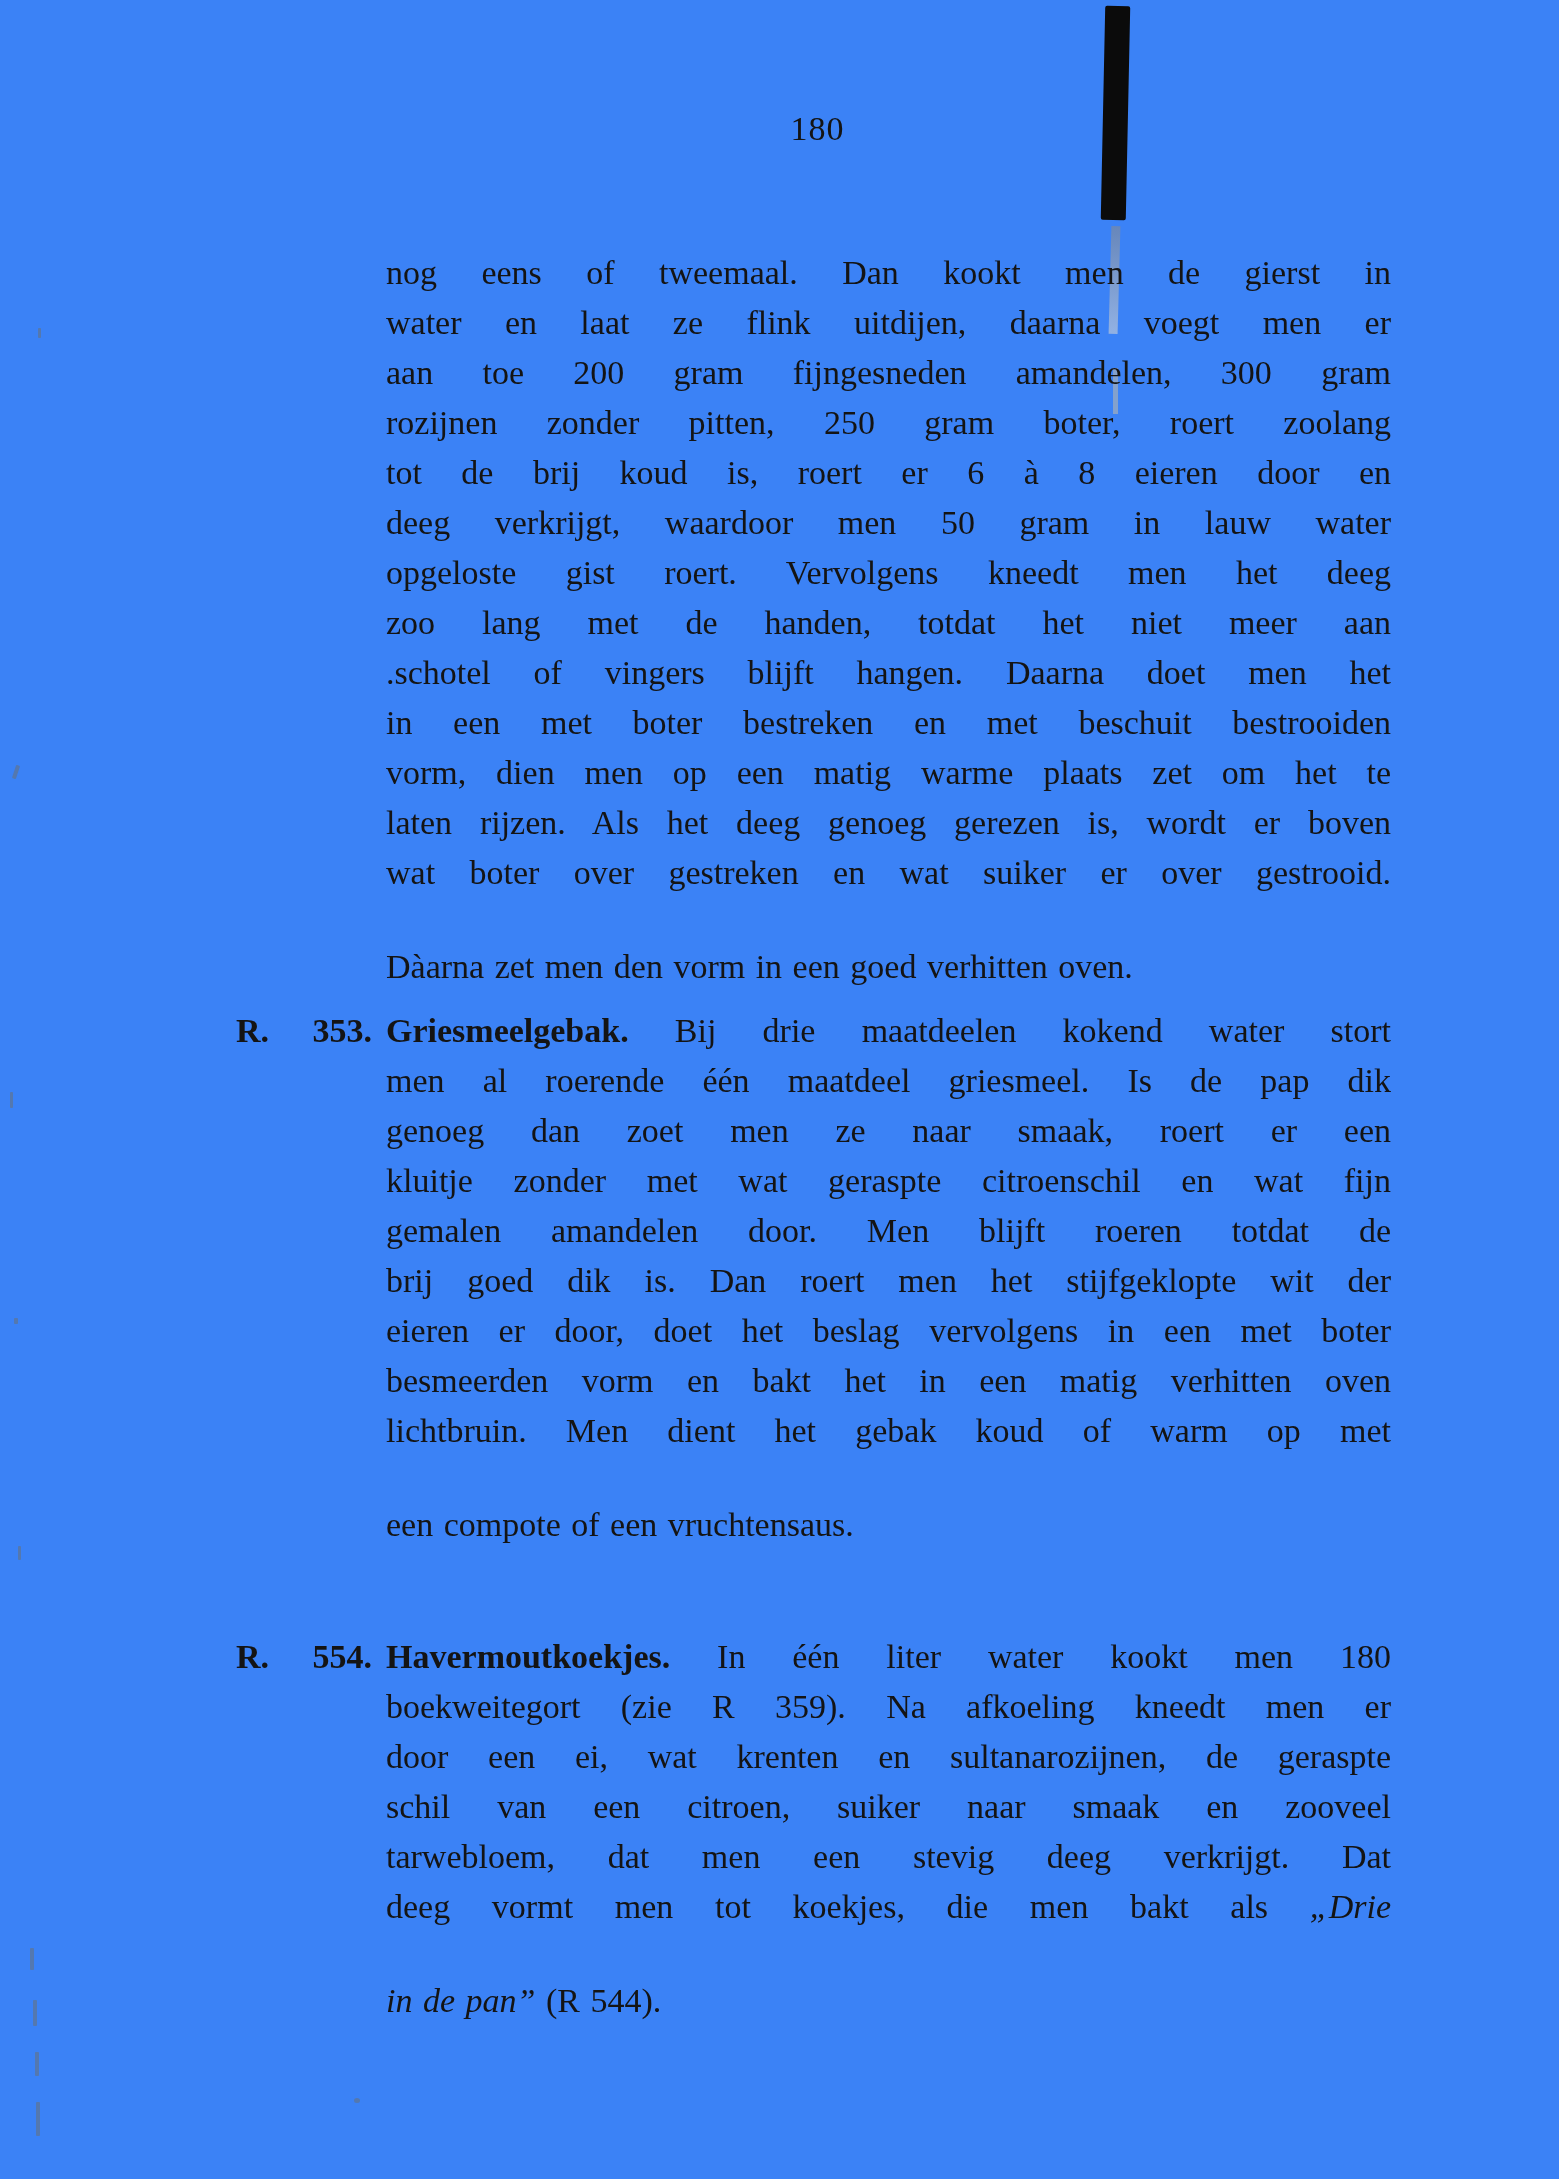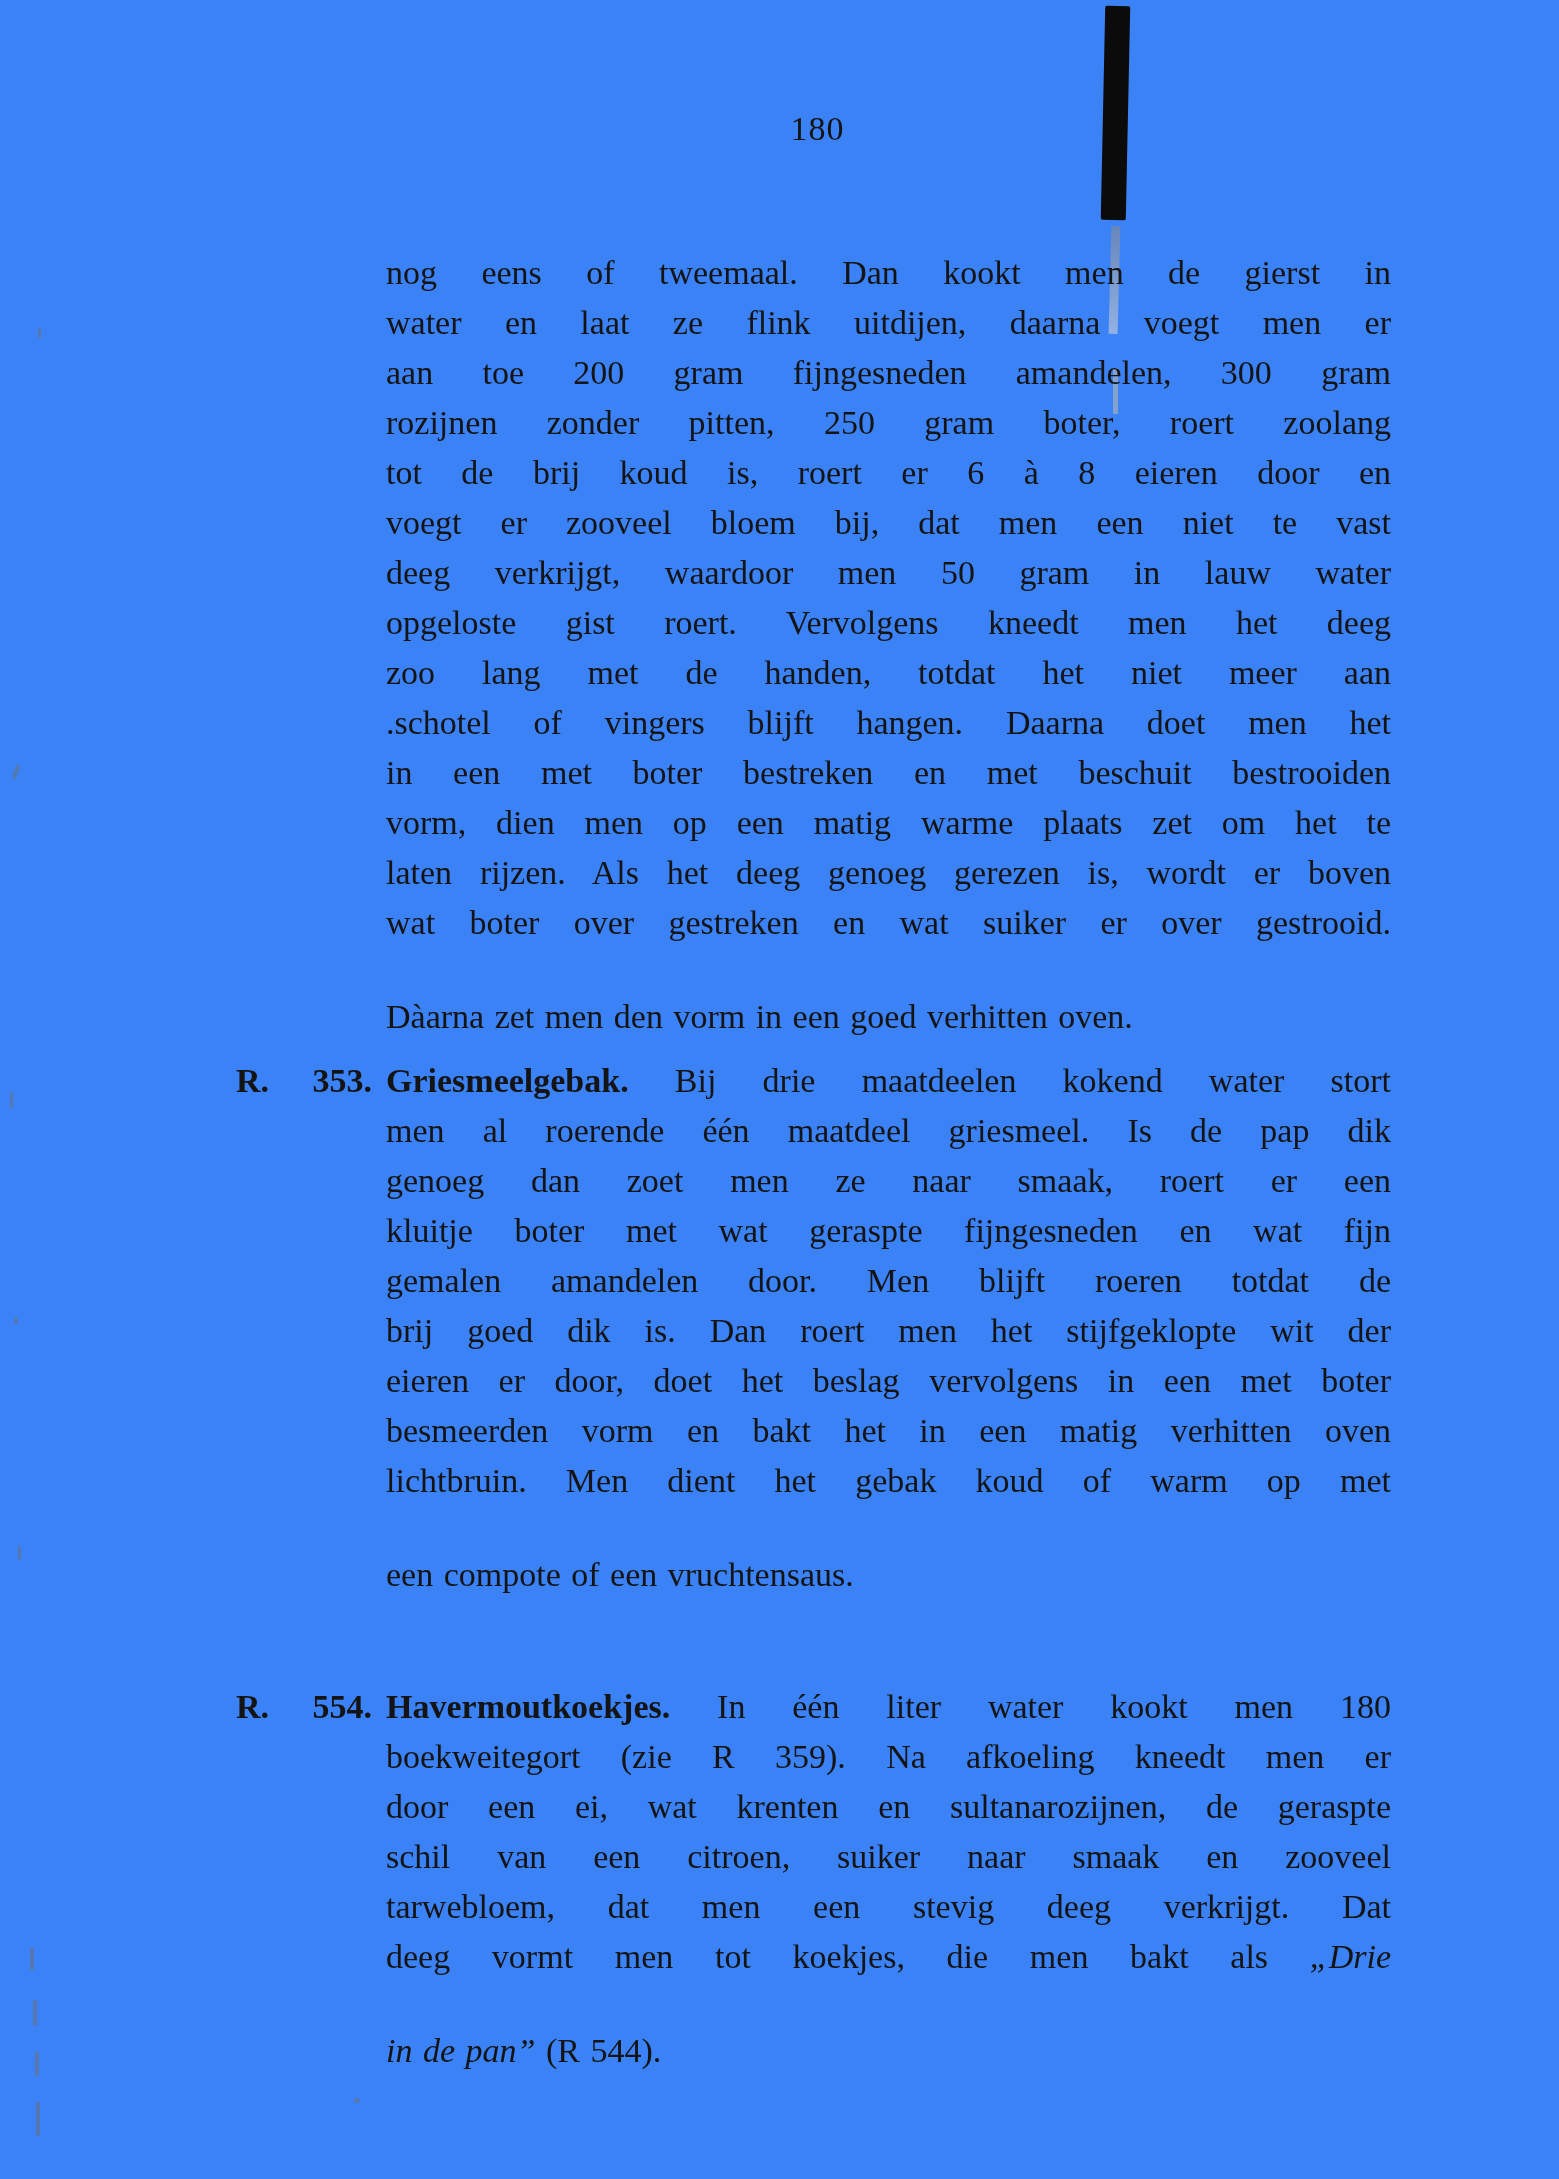--- a/index.html
+++ b/index.html
@@ -82,39 +82,38 @@
 
   <div class="pageno">180</div>
 
   <div class="textblock" id="textblock">
       <div class="para continuation p1">
         <div class="ln"><span>nog eens of tweemaal. Dan kookt men de gierst in</span></div>
         <div class="ln"><span>water en laat ze flink uitdijen, daarna voegt men er</span></div>
         <div class="ln"><span>aan toe 200 gram fijngesneden amandelen, 300 gram</span></div>
         <div class="ln"><span>rozijnen zonder pitten, 250 gram boter, roert zoolang</span></div>
         <div class="ln"><span>tot de brij koud is, roert er 6 à 8 eieren door en</span></div>
-        <div class="ln"><span>voegt er zooveel bloem bij, dat men een niet te vast</span></div>
         <div class="ln"><span>deeg verkrijgt, waardoor men 50 gram in lauw water</span></div>
         <div class="ln"><span>opgeloste gist roert. Vervolgens kneedt men het deeg</span></div>
         <div class="ln"><span>zoo lang met de handen, totdat het niet meer aan</span></div>
         <div class="ln"><span>.schotel of vingers blijft hangen. Daarna doet men het</span></div>
         <div class="ln"><span>in een met boter bestreken en met beschuit bestrooiden</span></div>
         <div class="ln"><span>vorm, dien men op een matig warme plaats zet om het te</span></div>
         <div class="ln"><span>laten rijzen. Als het deeg genoeg gerezen is, wordt er boven</span></div>
         <div class="ln"><span>wat boter over gestreken en wat suiker er over gestrooid.</span></div>
         <div class="ln lastline"><span>Dàarna zet men den vorm in een goed verhitten oven.</span></div>
       </div>
       <div class="para recipe p2">
         <div class="ln headline"><span class="rlabel">
             <span>R.</span>
             <span>353.</span>
           </span><span class="rtitle">Griesmeelgebak. </span><span>Bij drie maatdeelen kokend water stort</span></div>
         <div class="ln"><span>men al roerende één maatdeel griesmeel. Is de pap dik</span></div>
         <div class="ln"><span>genoeg dan zoet men ze naar smaak, roert er een</span></div>
-        <div class="ln"><span>kluitje boter met wat geraspte fijngesneden en wat fijn</span></div>
+        <div class="ln"><span>kluitje zonder met wat geraspte citroenschil en wat fijn</span></div>
         <div class="ln"><span>gemalen amandelen door. Men blijft roeren totdat de</span></div>
         <div class="ln"><span>brij goed dik is. Dan roert men het stijfgeklopte wit der</span></div>
         <div class="ln"><span>eieren er door, doet het beslag vervolgens in een met boter</span></div>
         <div class="ln"><span>besmeerden vorm en bakt het in een matig verhitten oven</span></div>
         <div class="ln"><span>lichtbruin. Men dient het gebak koud of warm op met</span></div>
         <div class="ln lastline"><span>een compote of een vruchtensaus.</span></div>
       </div>
       <div class="para recipe p3">
         <div class="ln headline"><span class="rlabel">
             <span>R.</span>

